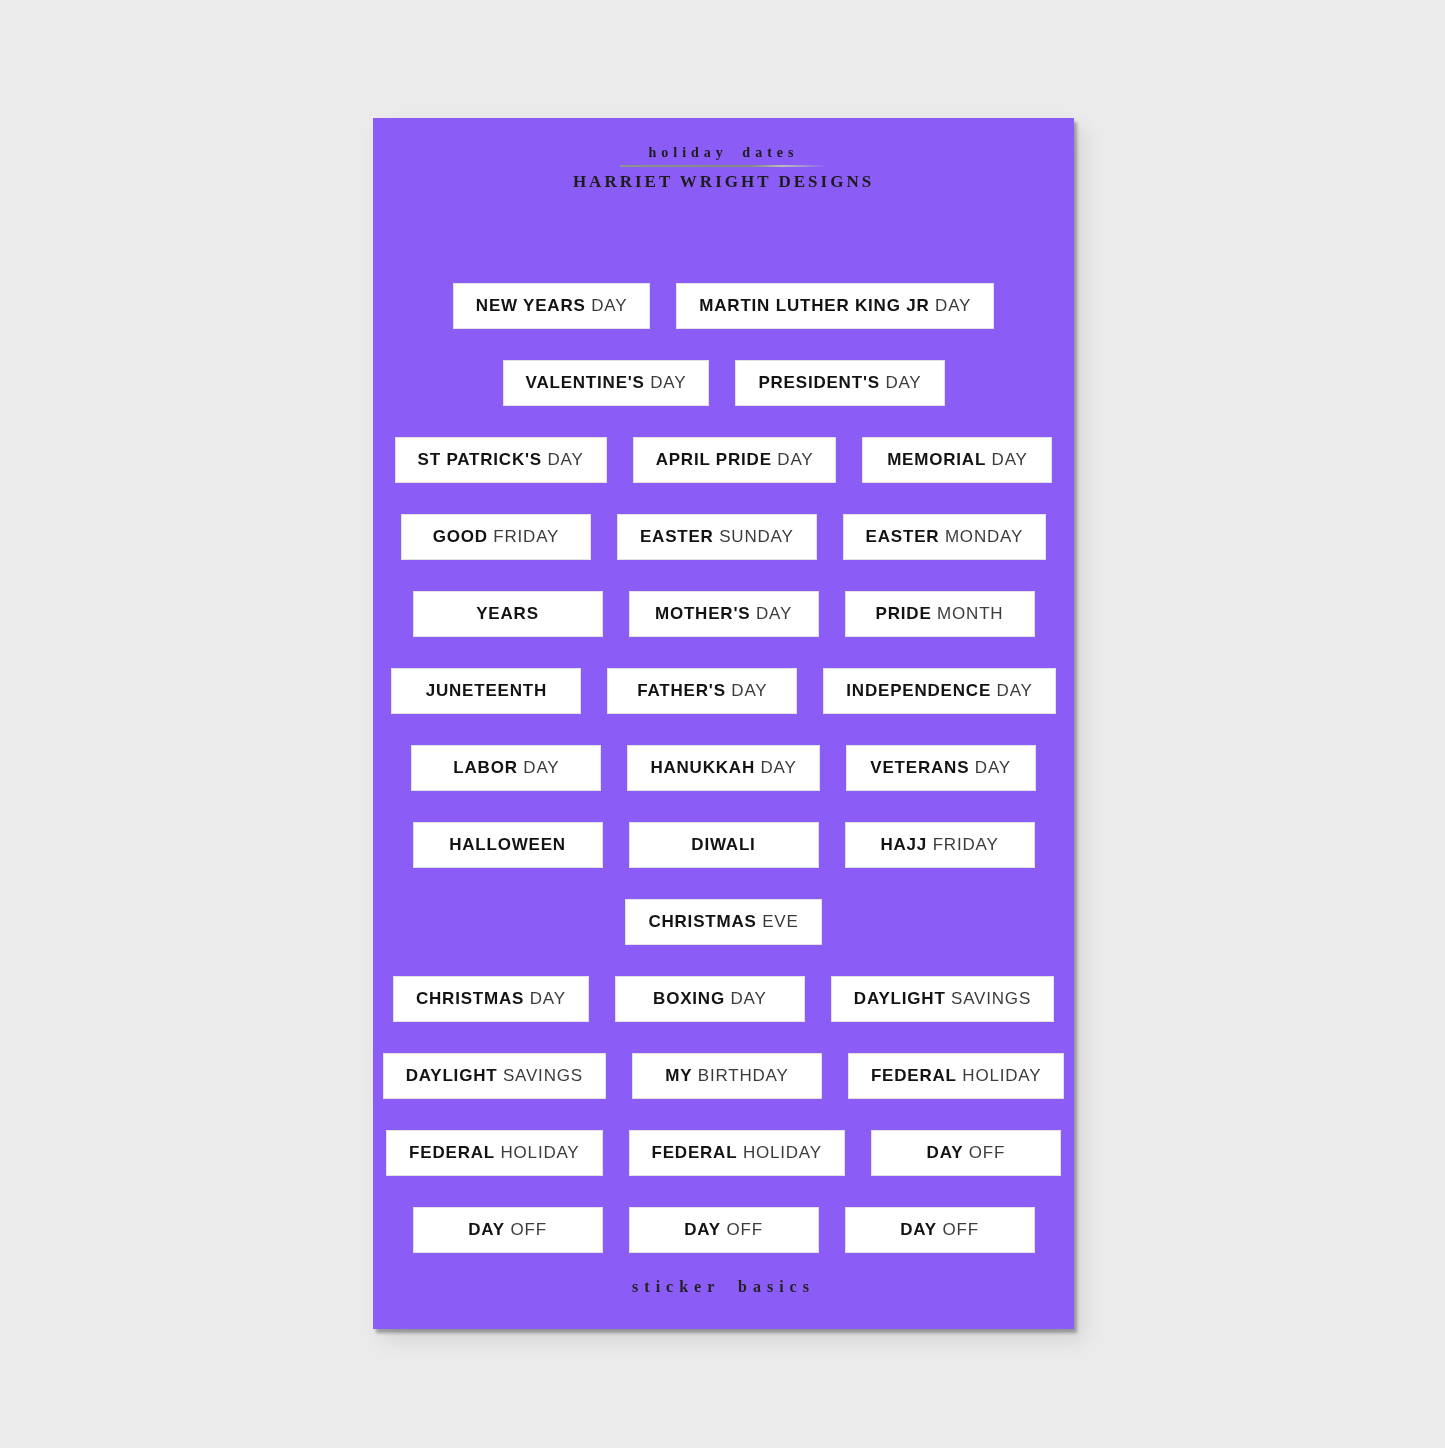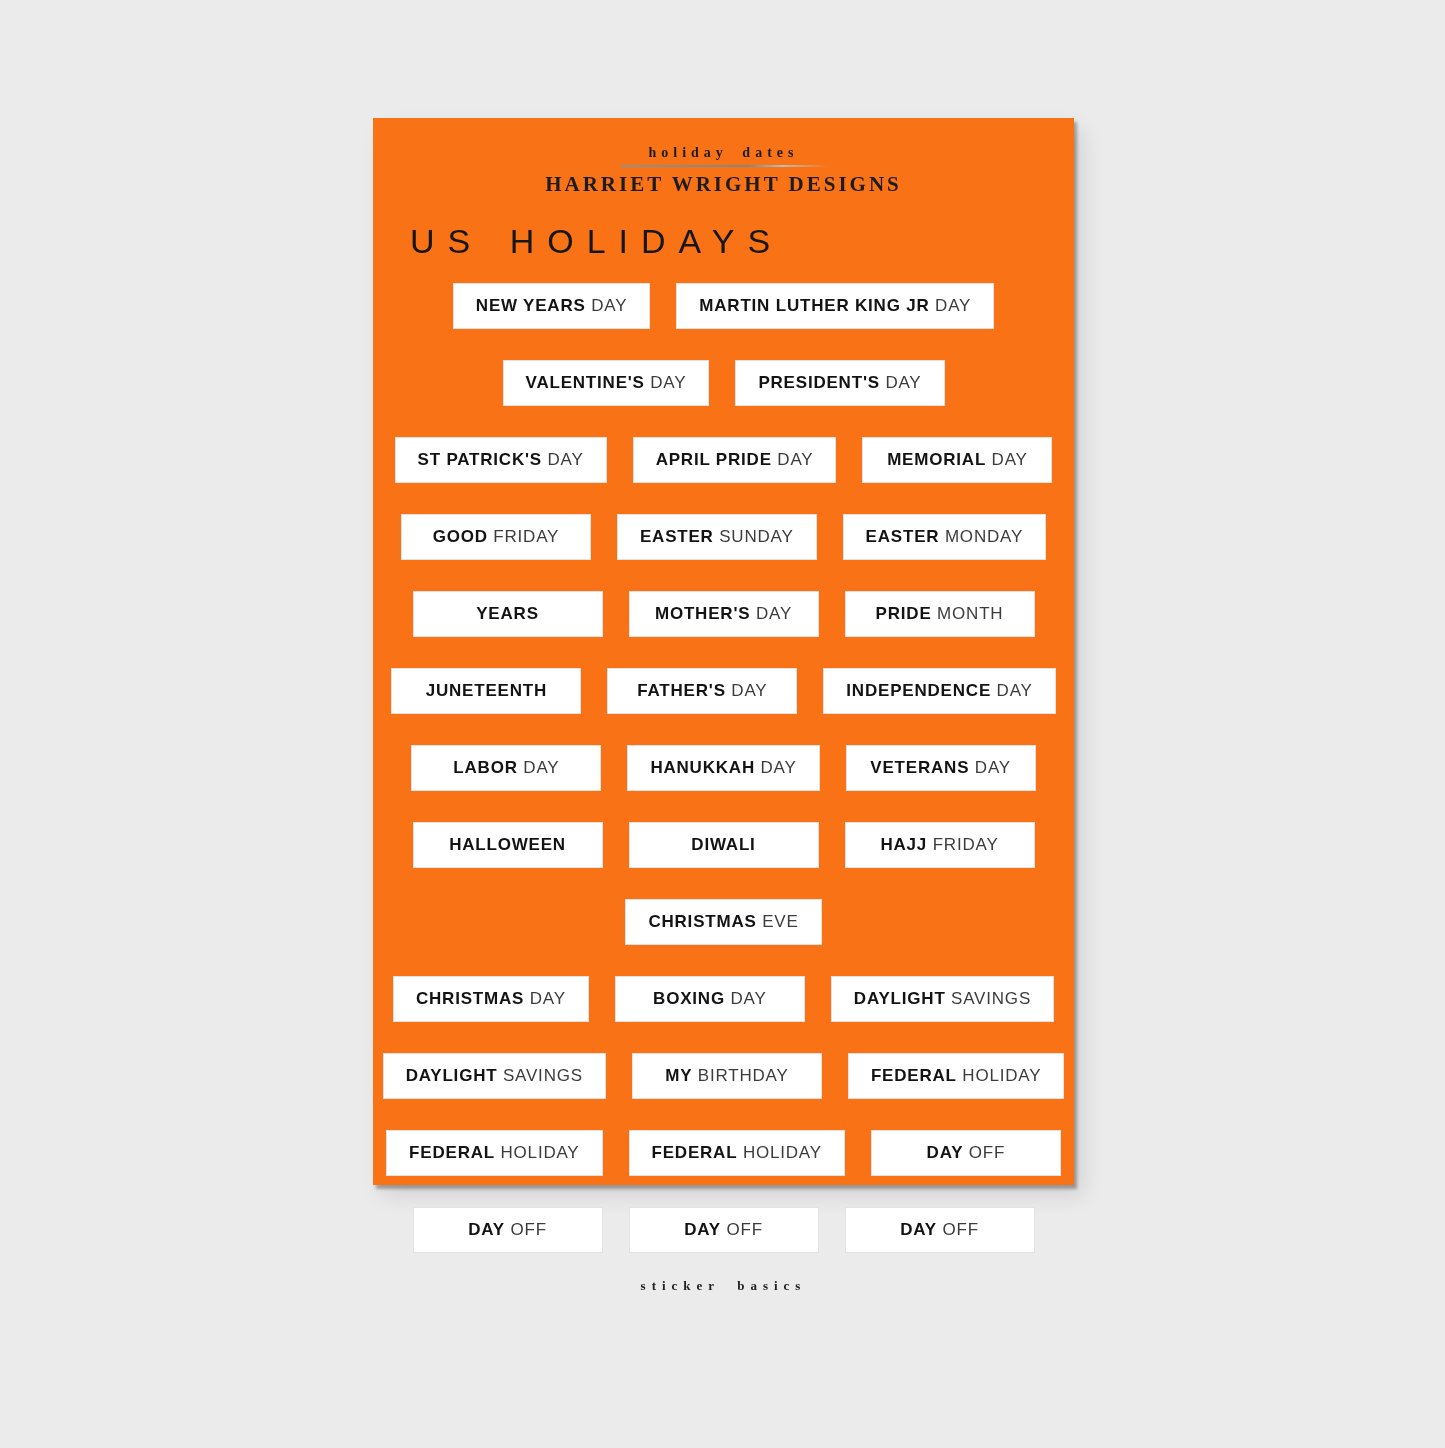--- a/index.html
+++ b/index.html
@@ -6,22 +6,22 @@
   body {
     width: 1445px; height: 1448px;
     background: #ebebeb;
     font-family: "Liberation Sans", sans-serif;
     position: relative;
     overflow: hidden;
   }
   .sheet {
     position: absolute;
     left: 373px; top: 118px;
-    width: 701px; height: 1067px;
-    background: #f97316;
+    width: 701px; height: 1211px;
+    background: #8b5cf6;
     box-shadow: 3px 4px 3px rgba(0,0,0,0.30), 9px 11px 20px rgba(0,0,0,0.10);
     box-sizing: border-box;
   }
   .brand-block {
     position: absolute;
     top: 27px; left: 0; right: 0;
     text-align: center;
     font-family: "Liberation Serif", serif;
   }
   .brand-tagline {
@@ -32,21 +32,21 @@
     color: #1c1c1c;
   }
   .brand-divider {
     width: 208px;
     height: 2px;
     margin: 4px auto 5px auto;
     background: linear-gradient(to right, #8d948d 0%, #7f877f 62%, #b9beb9 78%, rgba(185,190,185,0) 100%);
     border-radius: 1px;
   }
   .brand-name {
-    font-size: 21px;
+    font-size: 17px;
     font-weight: 700;
     letter-spacing: 3px;
     color: #1c1c1c;
   }
   .page-title {
     position: absolute;
     top: 104px; left: 37px;
     font-size: 34px;
     font-weight: 300;
     letter-spacing: 13px;
@@ -78,39 +78,38 @@
     letter-spacing: 0.8px;
     white-space: nowrap;
   }
   .sticker .b { font-weight: 700; color: #131313; }
   .sticker .r { font-weight: 400; color: #3c3c3c; }
   .footer-text {
     position: absolute;
     top: 1160px; left: 0; right: 0;
     text-align: center;
     font-family: "Liberation Serif", serif;
-    font-size: 13px;
+    font-size: 16px;
     font-weight: 700;
     letter-spacing: 6px;
     word-spacing: 8px;
     color: #222222;
   }
 </style>
 </head>
 <body>
 
 <div class="sheet">
 
   <div class="brand-block">
     <div class="brand-tagline">holiday dates</div>
     <div class="brand-divider"></div>
     <div class="brand-name">HARRIET WRIGHT DESIGNS</div>
   </div>
 
-  <div class="page-title">US HOLIDAYS</div>
 
   <div class="rows">
       <div class="sticker-row">
         <div class="sticker">
           <span class="b">NEW YEARS</span>
           <span class="r">&nbsp;DAY</span>
         </div>
         <div class="sticker">
           <span class="b">MARTIN LUTHER KING JR</span>
           <span class="r">&nbsp;DAY</span>

